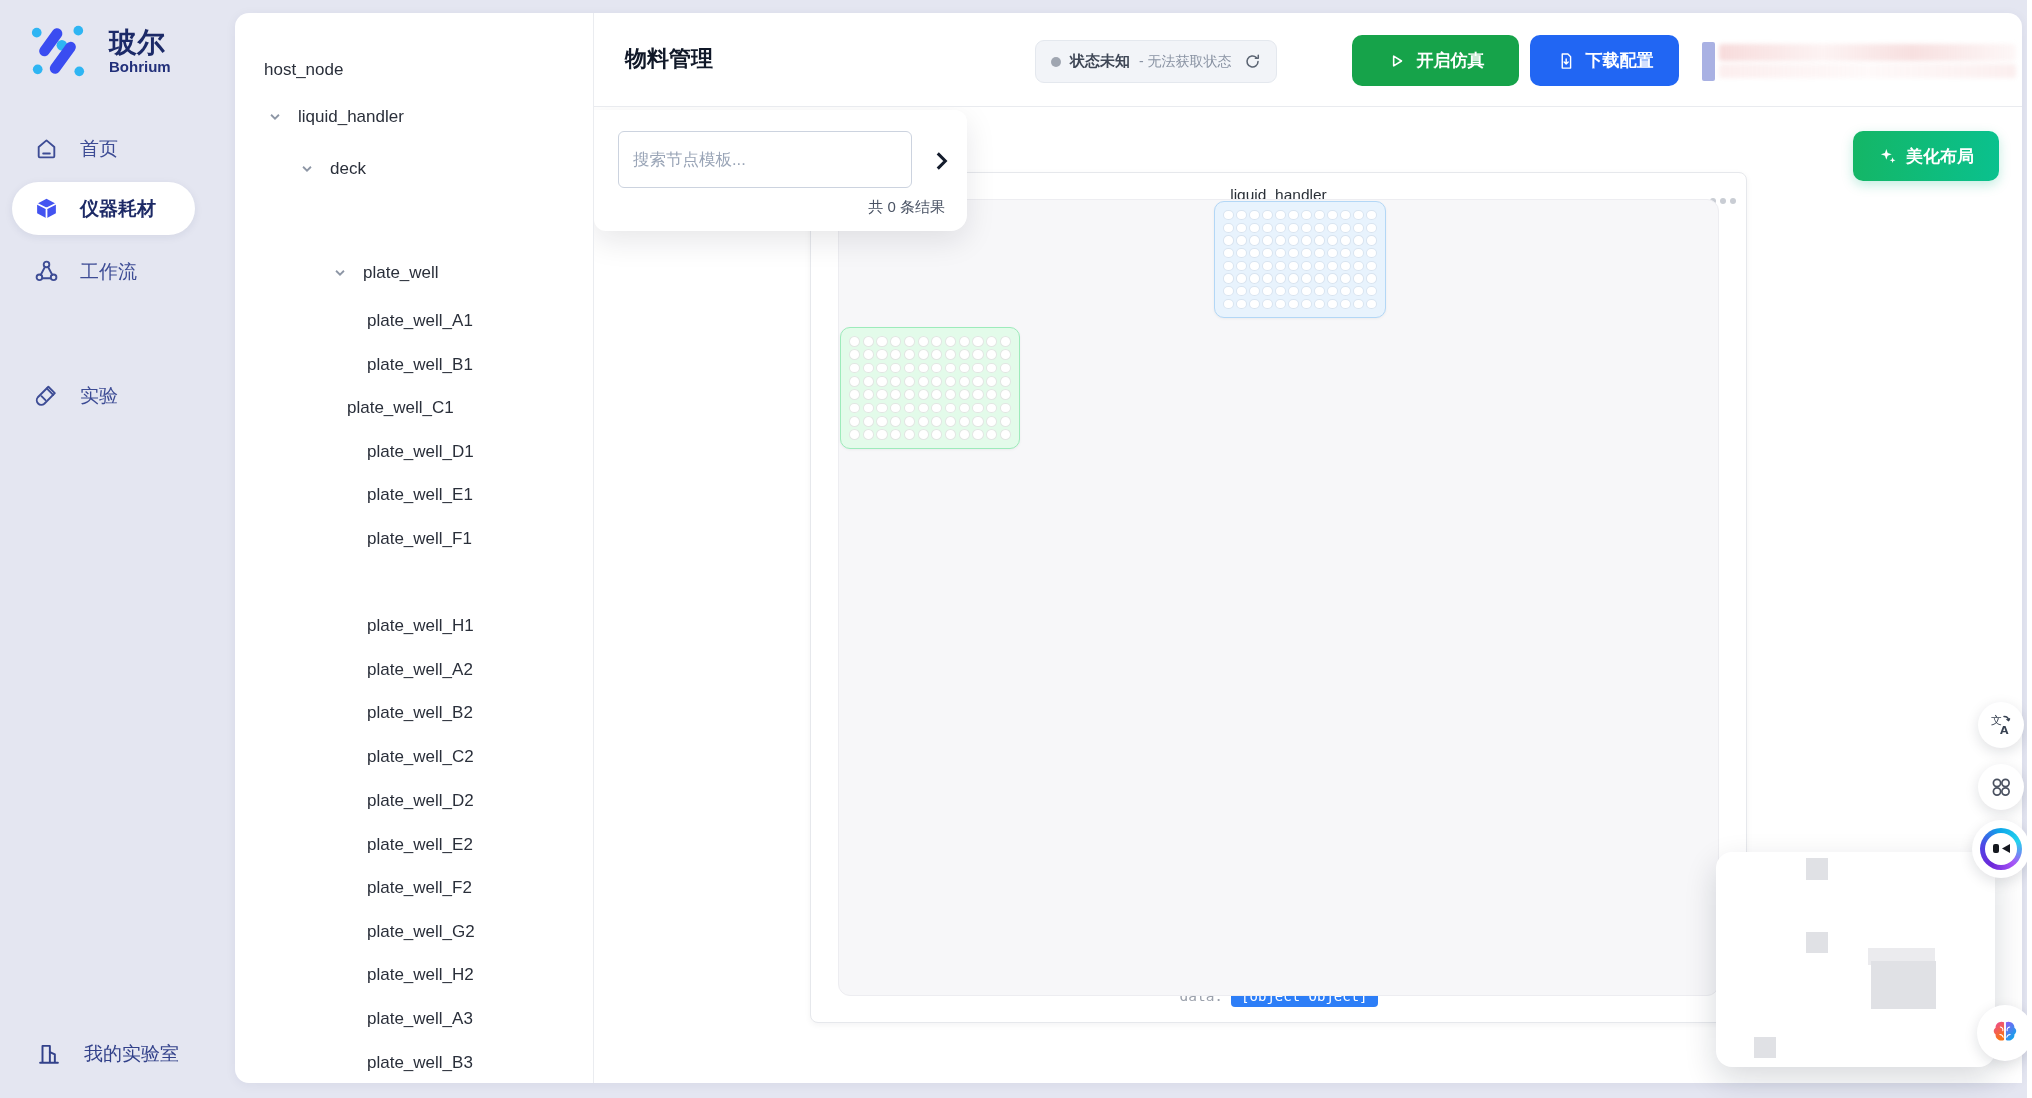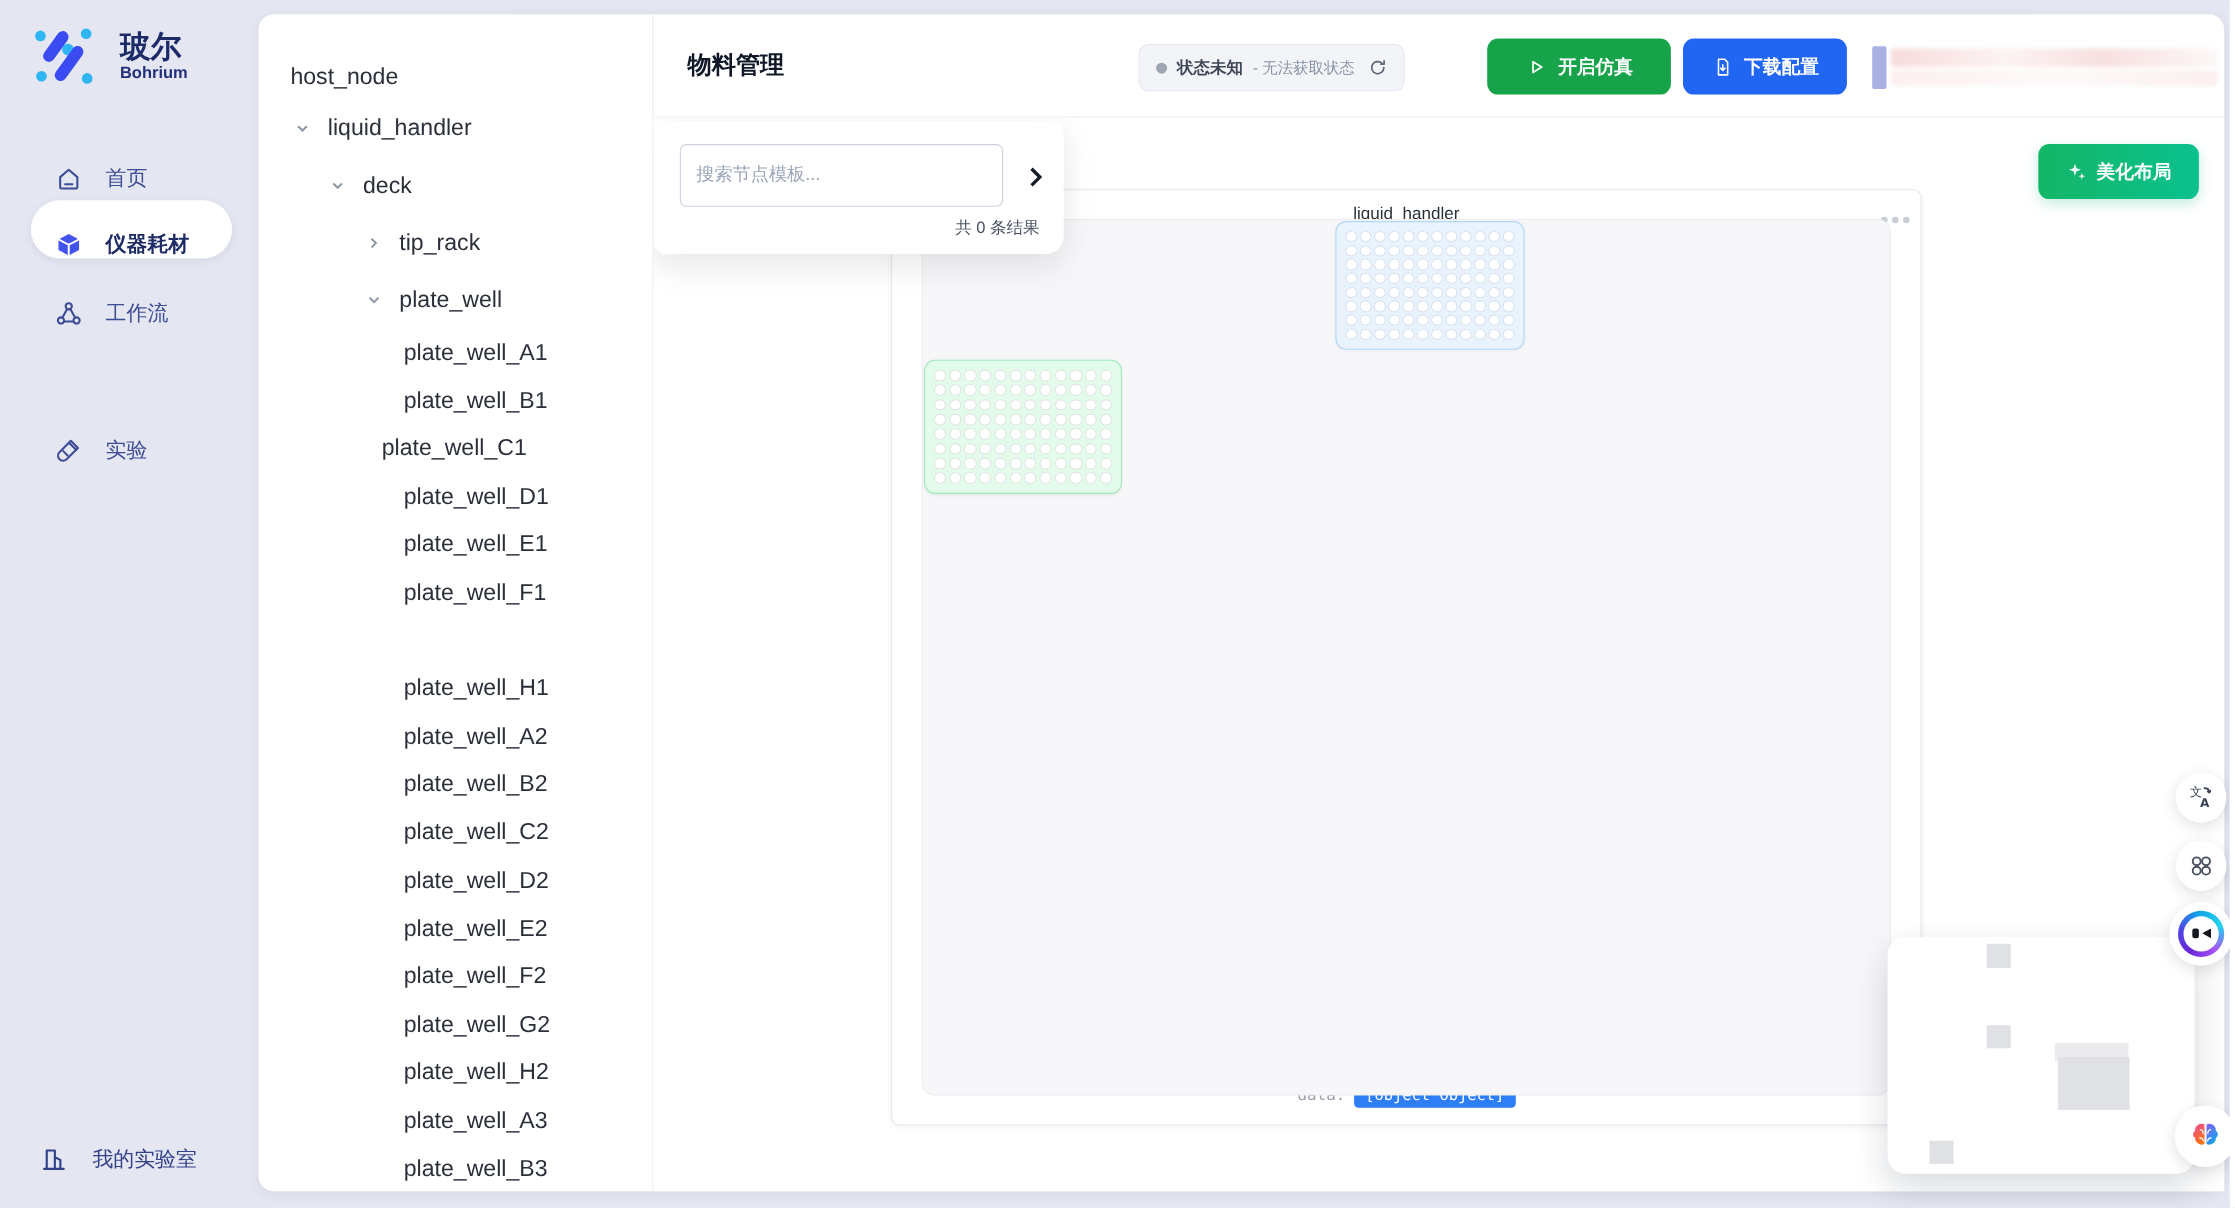--- a/index.html
+++ b/index.html
@@ -5,35 +5,35 @@
   html,body{margin:0;padding:0;width:2032px;height:1098px;overflow:hidden;
     font-family:"Liberation Sans","DejaVu Sans",sans-serif;background:#e4e6f1;position:relative;}
   *{box-sizing:border-box;}
 
   
   .sidebar{position:absolute;left:0;top:0;width:235px;height:1098px;}
   .brand{position:absolute;left:29px;top:22px;display:flex;align-items:center;gap:22px;}
   .brand-logo{width:58px;height:58px;}
   .brand-title{font-size:28px;font-weight:700;color:#1c2a68;line-height:30px;}
   .brand-sub{font-size:15px;font-weight:700;color:#22307a;line-height:17px;}
-  .nav-item{position:absolute;left:28px;width:200px;height:53px;display:flex;align-items:flex-end;
+  .nav-item{position:absolute;left:12px;width:200px;height:53px;display:flex;align-items:center;
     color:#3d4c95;font-size:19px;cursor:pointer;}
   .nav-item .nicon{width:25px;height:25px;margin-left:22px;margin-right:21px;flex:0 0 auto;}
   .nav-item.active{background:#fff;border-radius:27px;width:183px;box-shadow:0 2px 8px rgba(30,40,90,.08);}
   .nav-item.active .nlabel{color:#1d2a66;font-weight:700;}
   .nav-footer{position:absolute;left:12px;top:1027px;width:210px;height:53px;display:flex;align-items:center;
     color:#32418a;font-size:19px;cursor:pointer;}
   .nav-footer .nicon{width:26px;height:26px;margin-left:24px;margin-right:22px;}
 
   
   .content-card{position:absolute;left:235px;top:13px;width:1787px;height:1070px;background:#fff;
     border-radius:14px;box-shadow:0 2px 12px rgba(30,40,90,.06);z-index:1;}
   .tree-panel{position:absolute;left:0;top:0;width:359px;height:100%;border-right:1px solid #eaecf0;overflow:hidden;}
   .trow{position:absolute;left:0;width:100%;height:42px;display:flex;align-items:center;
-    font-size:21px;color:#2a2f3a;cursor:pointer;}
+    font-size:17px;color:#2a2f3a;cursor:pointer;}
   .chev{width:18px;height:18px;margin-right:14px;stroke:#8d96a5;stroke-width:1.6;fill:none;flex:0 0 auto;}
   .chev.right{transform:rotate(-90deg);}
 
   .canvas-region{position:absolute;left:359px;top:0;right:0;bottom:0;}
   .page-header{position:absolute;left:0;top:0;right:0;height:94px;border-bottom:1px solid #e9ebef;}
   .page-title{position:absolute;left:31px;top:31px;font-size:22px;font-weight:700;color:#101828;}
   .status-pill{position:absolute;left:441px;top:27px;height:43px;display:inline-flex;align-items:center;
     padding:0 15px;background:#f2f4f8;border:1px solid #e4e8ee;border-radius:9px;gap:9px;}
   .status-dot{width:10px;height:10px;border-radius:50%;background:#a0a6b1;}
   .st-label{font-size:15px;color:#3f4756;font-weight:600;}
@@ -182,26 +182,20 @@
           <polyline points="4.5,6 8,9.5 11.5,6"></polyline>
         </svg>
         <span>liquid_handler</span>
       </div>
       <div class="trow" style="top: 135px; padding-left: 63px;">
         <svg viewBox="0 0 16 16" class="chev down">
           <polyline points="4.5,6 8,9.5 11.5,6"></polyline>
         </svg>
         <span>deck</span>
       </div>
-      <div class="trow" style="top: 187px; padding-left: 96px;">
-        <svg viewBox="0 0 16 16" class="chev right">
-          <polyline points="4.5,6 8,9.5 11.5,6"></polyline>
-        </svg>
-        <span>tip_rack</span>
-      </div>
       <div class="trow" style="top: 239px; padding-left: 96px;">
         <svg viewBox="0 0 16 16" class="chev down">
           <polyline points="4.5,6 8,9.5 11.5,6"></polyline>
         </svg>
         <span>plate_well</span>
       </div>
       <div class="trow" style="top: 287px; padding-left: 132px;">
         <span>plate_well_A1</span>
       </div>
       <div class="trow" style="top: 331px; padding-left: 132px;">

